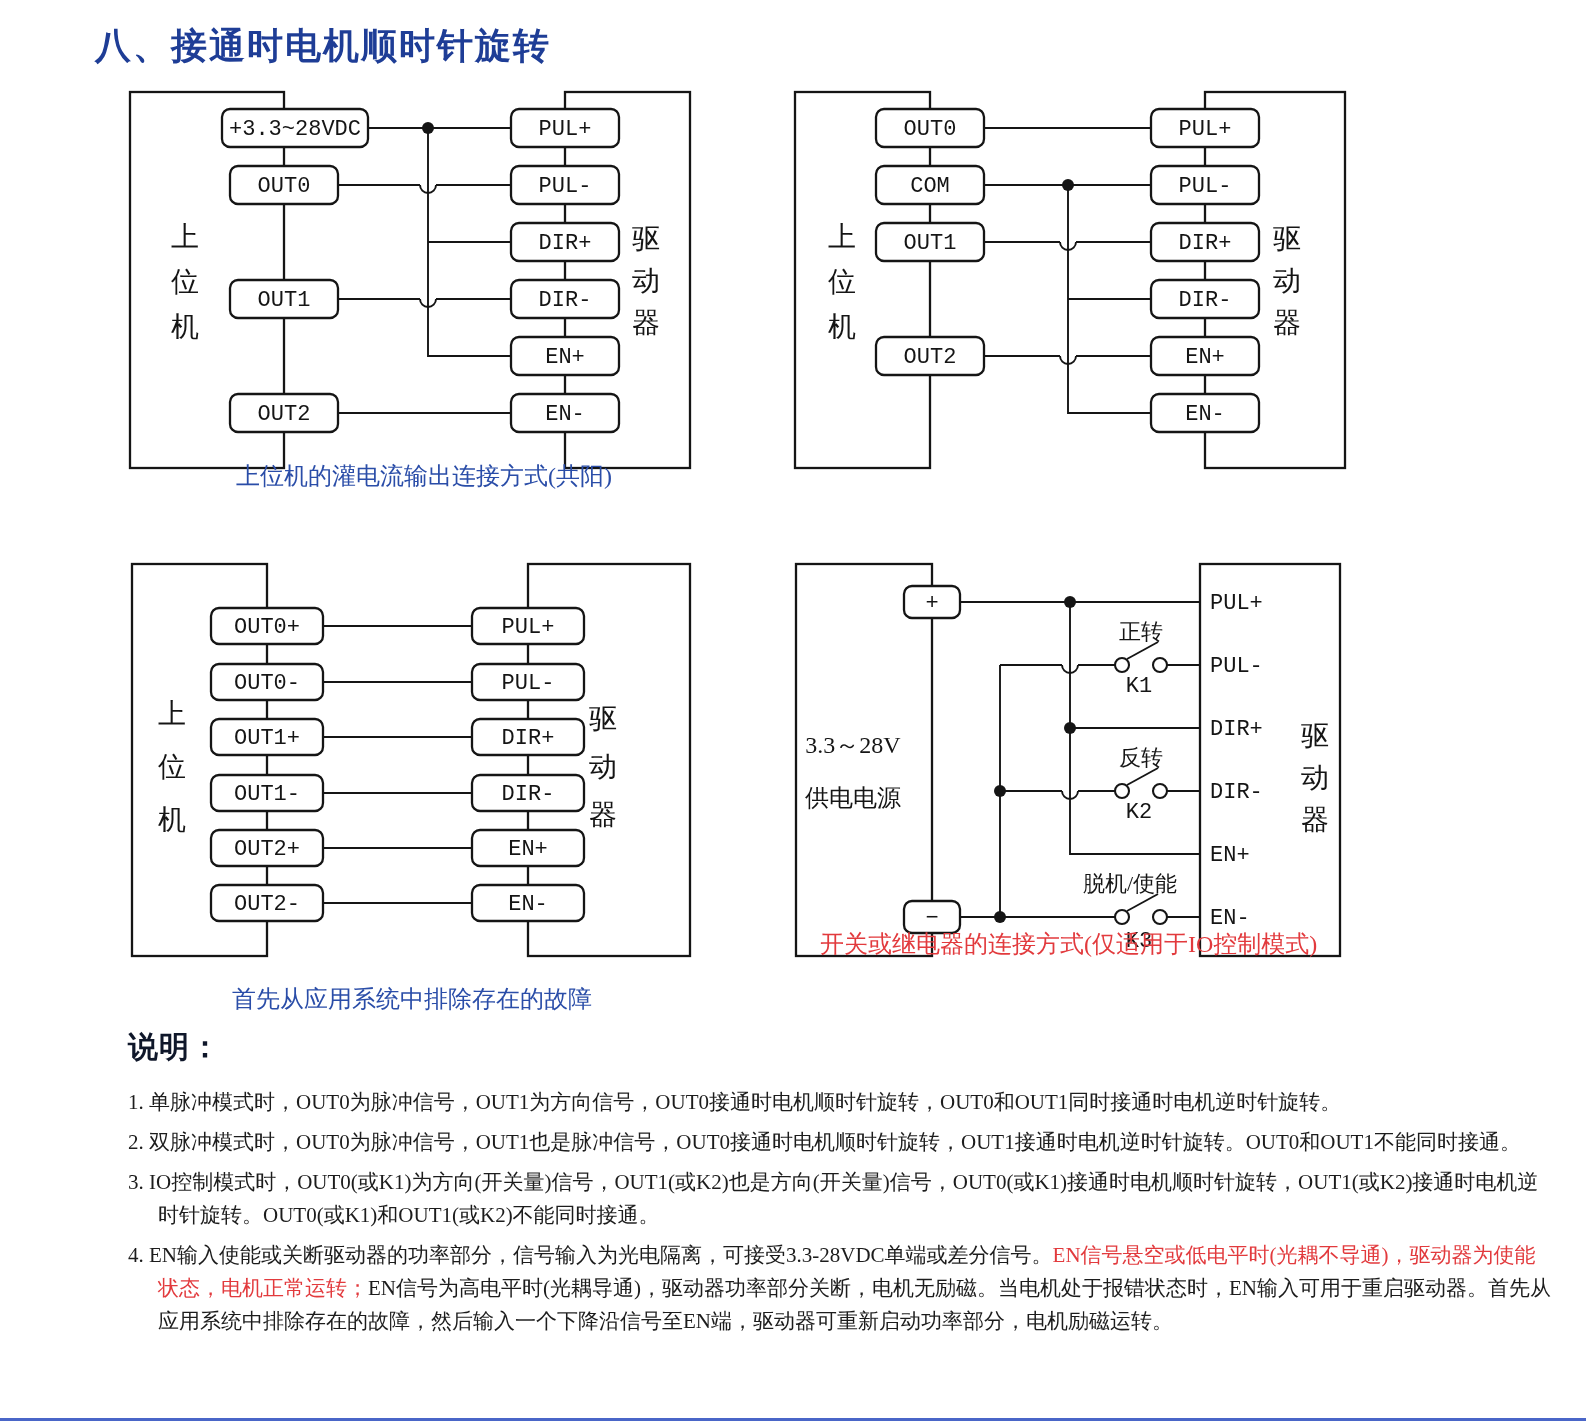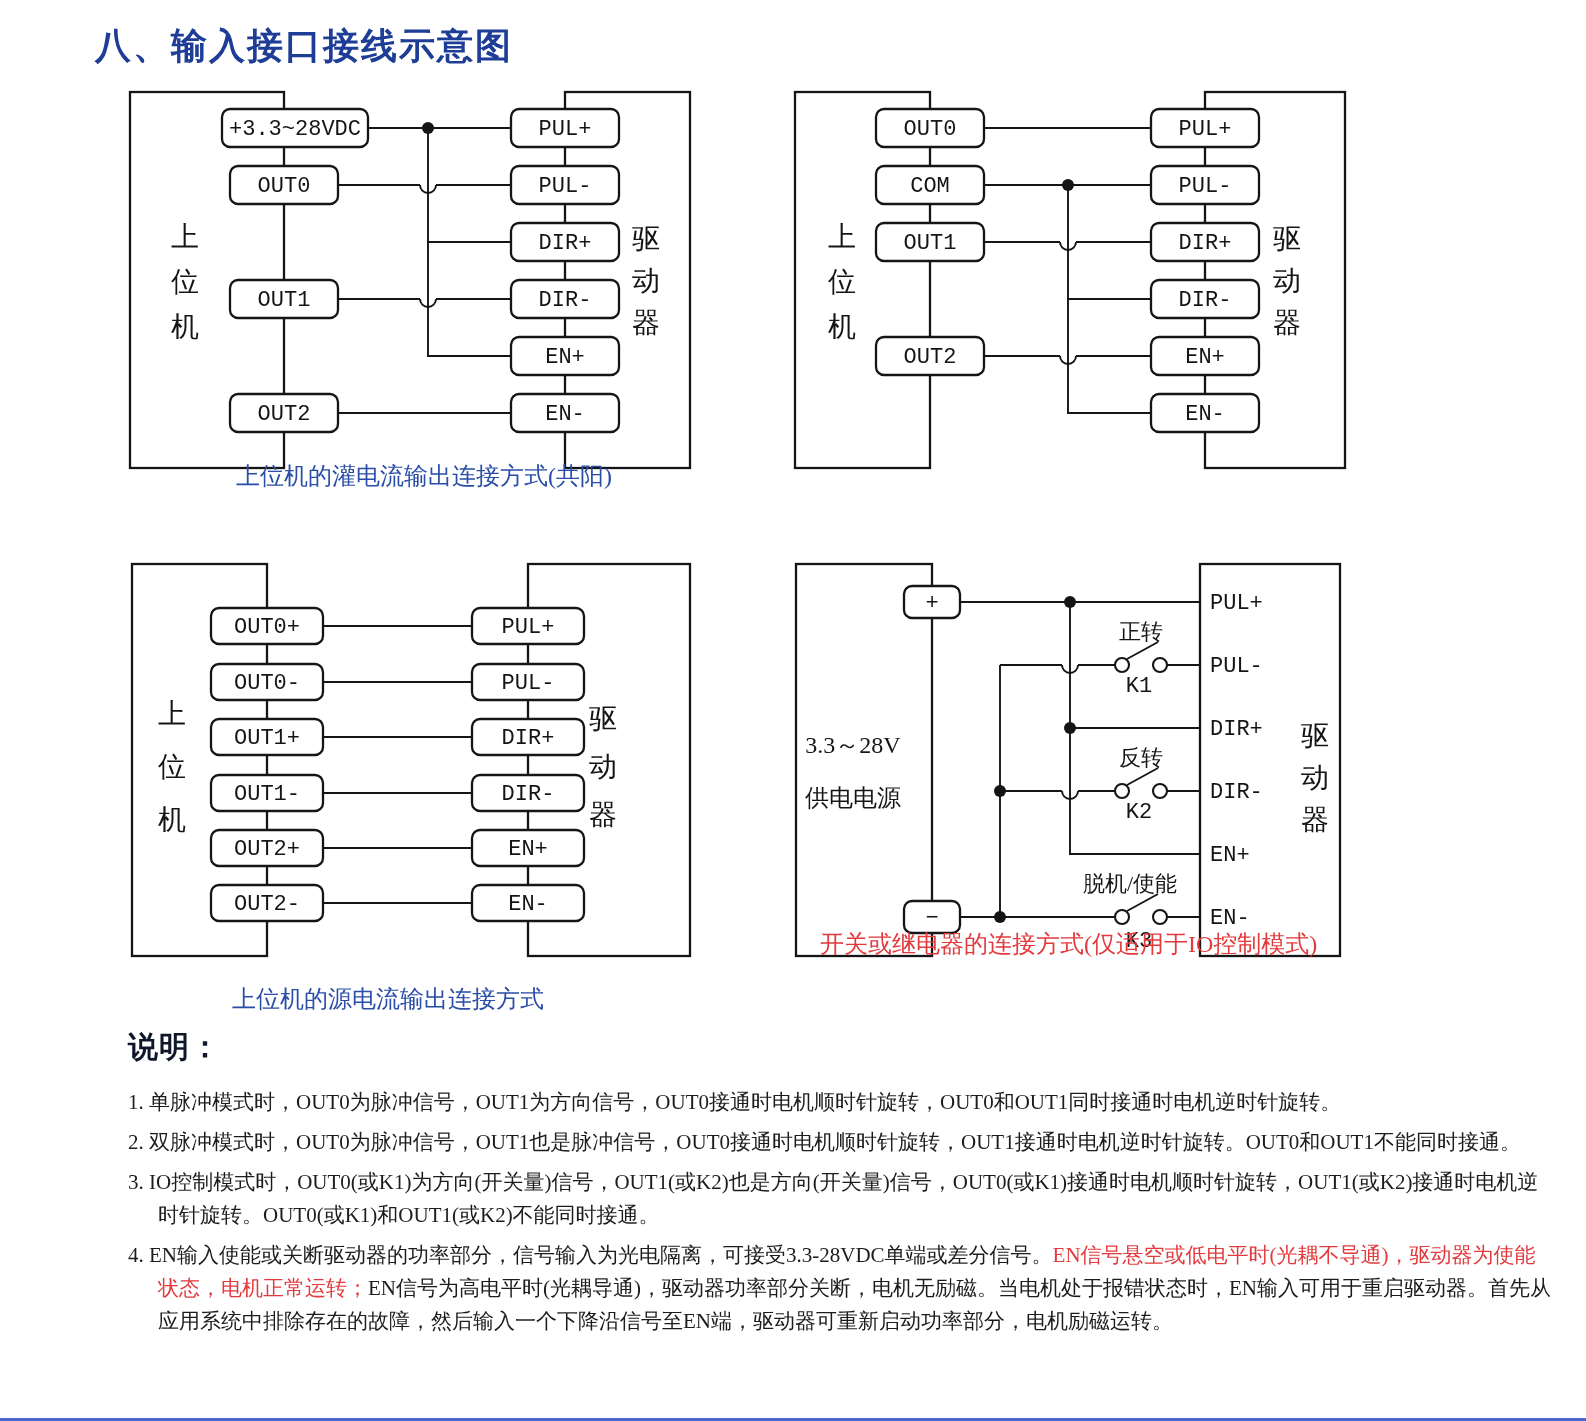--- a/index.html
+++ b/index.html
@@ -24,21 +24,21 @@
   .pin{font-family:"Liberation Mono","DejaVu Sans Mono",monospace;font-size:22px;text-anchor:middle;dominant-baseline:central;}
   .pinL{font-family:"Liberation Mono","DejaVu Sans Mono",monospace;font-size:22px;text-anchor:start;dominant-baseline:central;}
   .cjk{font-family:"Liberation Serif","DejaVu Serif",serif;font-size:28px;text-anchor:middle;dominant-baseline:central;}
   .cjks{font-family:"Liberation Serif","DejaVu Serif",serif;font-size:22px;text-anchor:middle;dominant-baseline:central;}
 </style>
 </head>
 <body>
 
 <div class="page">
 
-  <div class="page-title">八、输入接口接线示意图</div>
+  <div class="page-title">八、接通时电机顺时针旋转</div>
 
   <svg class="diagram" style="left:125px;top:88px;" width="570" height="390" viewBox="0 0 570 390">
     <rect class="outline" x="5" y="4" width="154" height="376"></rect>
     <rect class="outline" x="440" y="4" width="125" height="376"></rect>
 
     <path class="wr" d="M243 40 H386"></path>
     <path class="wr" d="M213 97 H295 M311 97 H386 M295 97 A8 8 0 0 0 311 97"></path>
     <path class="wr" d="M303 40 V268 H386"></path>
     <path class="wr" d="M303 154 H386"></path>
     <path class="wr" d="M213 211 H295 M311 211 H386 M295 211 A8 8 0 0 0 311 211"></path>
@@ -208,21 +208,21 @@
     <text class="pinL" x="425" y="174">DIR+</text>
     <text class="pinL" x="425" y="237">DIR-</text>
     <text class="pinL" x="425" y="300">EN+</text>
     <text class="pinL" x="425" y="363">EN-</text>
     <text class="cjk" x="530" y="180">驱</text>
     <text class="cjk" x="530" y="222">动</text>
     <text class="cjk" x="530" y="264">器</text>
   </svg>
 
   <div class="caption" style="left:222px;top:460px;margin-left:14px;">上位机的灌电流输出连接方式(共阳)</div>
-  <div class="caption" style="left:232px;top:983px;">上位机的源电流输出连接方式</div>
+  <div class="caption" style="left:232px;top:983px;">首先从应用系统中排除存在的故障</div>
   <div class="caption red" style="left:820px;top:928px;">开关或继电器的连接方式(仅适用于IO控制模式)</div>
 
   <div class="notes-heading">说明：</div>
   <div class="notes">
       <div class="note-item"><span>1. 单脉冲模式时，OUT0为脉冲信号，OUT1为方向信号，OUT0接通时电机顺时针旋转，OUT0和OUT1同时接通时电机逆时针旋转。</span></div>
       <div class="note-item"><span>2. 双脉冲模式时，OUT0为脉冲信号，OUT1也是脉冲信号，OUT0接通时电机顺时针旋转，OUT1接通时电机逆时针旋转。OUT0和OUT1不能同时接通。</span></div>
       <div class="note-item"><span>3. IO控制模式时，OUT0(或K1)为方向(开关量)信号，OUT1(或K2)也是方向(开关量)信号，OUT0(或K1)接通时电机顺时针旋转，OUT1(或K2)接通时电机逆时针旋转。OUT0(或K1)和OUT1(或K2)不能同时接通。</span></div>
       <div class="note-item"><span>4. EN输入使能或关断驱动器的功率部分，信号输入为光电隔离，可接受3.3-28VDC单端或差分信号。</span><span class="red-text">EN信号悬空或低电平时(光耦不导通)，驱动器为使能状态，电机正常运转；</span><span>EN信号为高电平时(光耦导通)，驱动器功率部分关断，电机无励磁。当电机处于报错状态时，EN输入可用于重启驱动器。首先从应用系统中排除存在的故障，然后输入一个下降沿信号至EN端，驱动器可重新启动功率部分，电机励磁运转。</span></div>
     </div>
 

